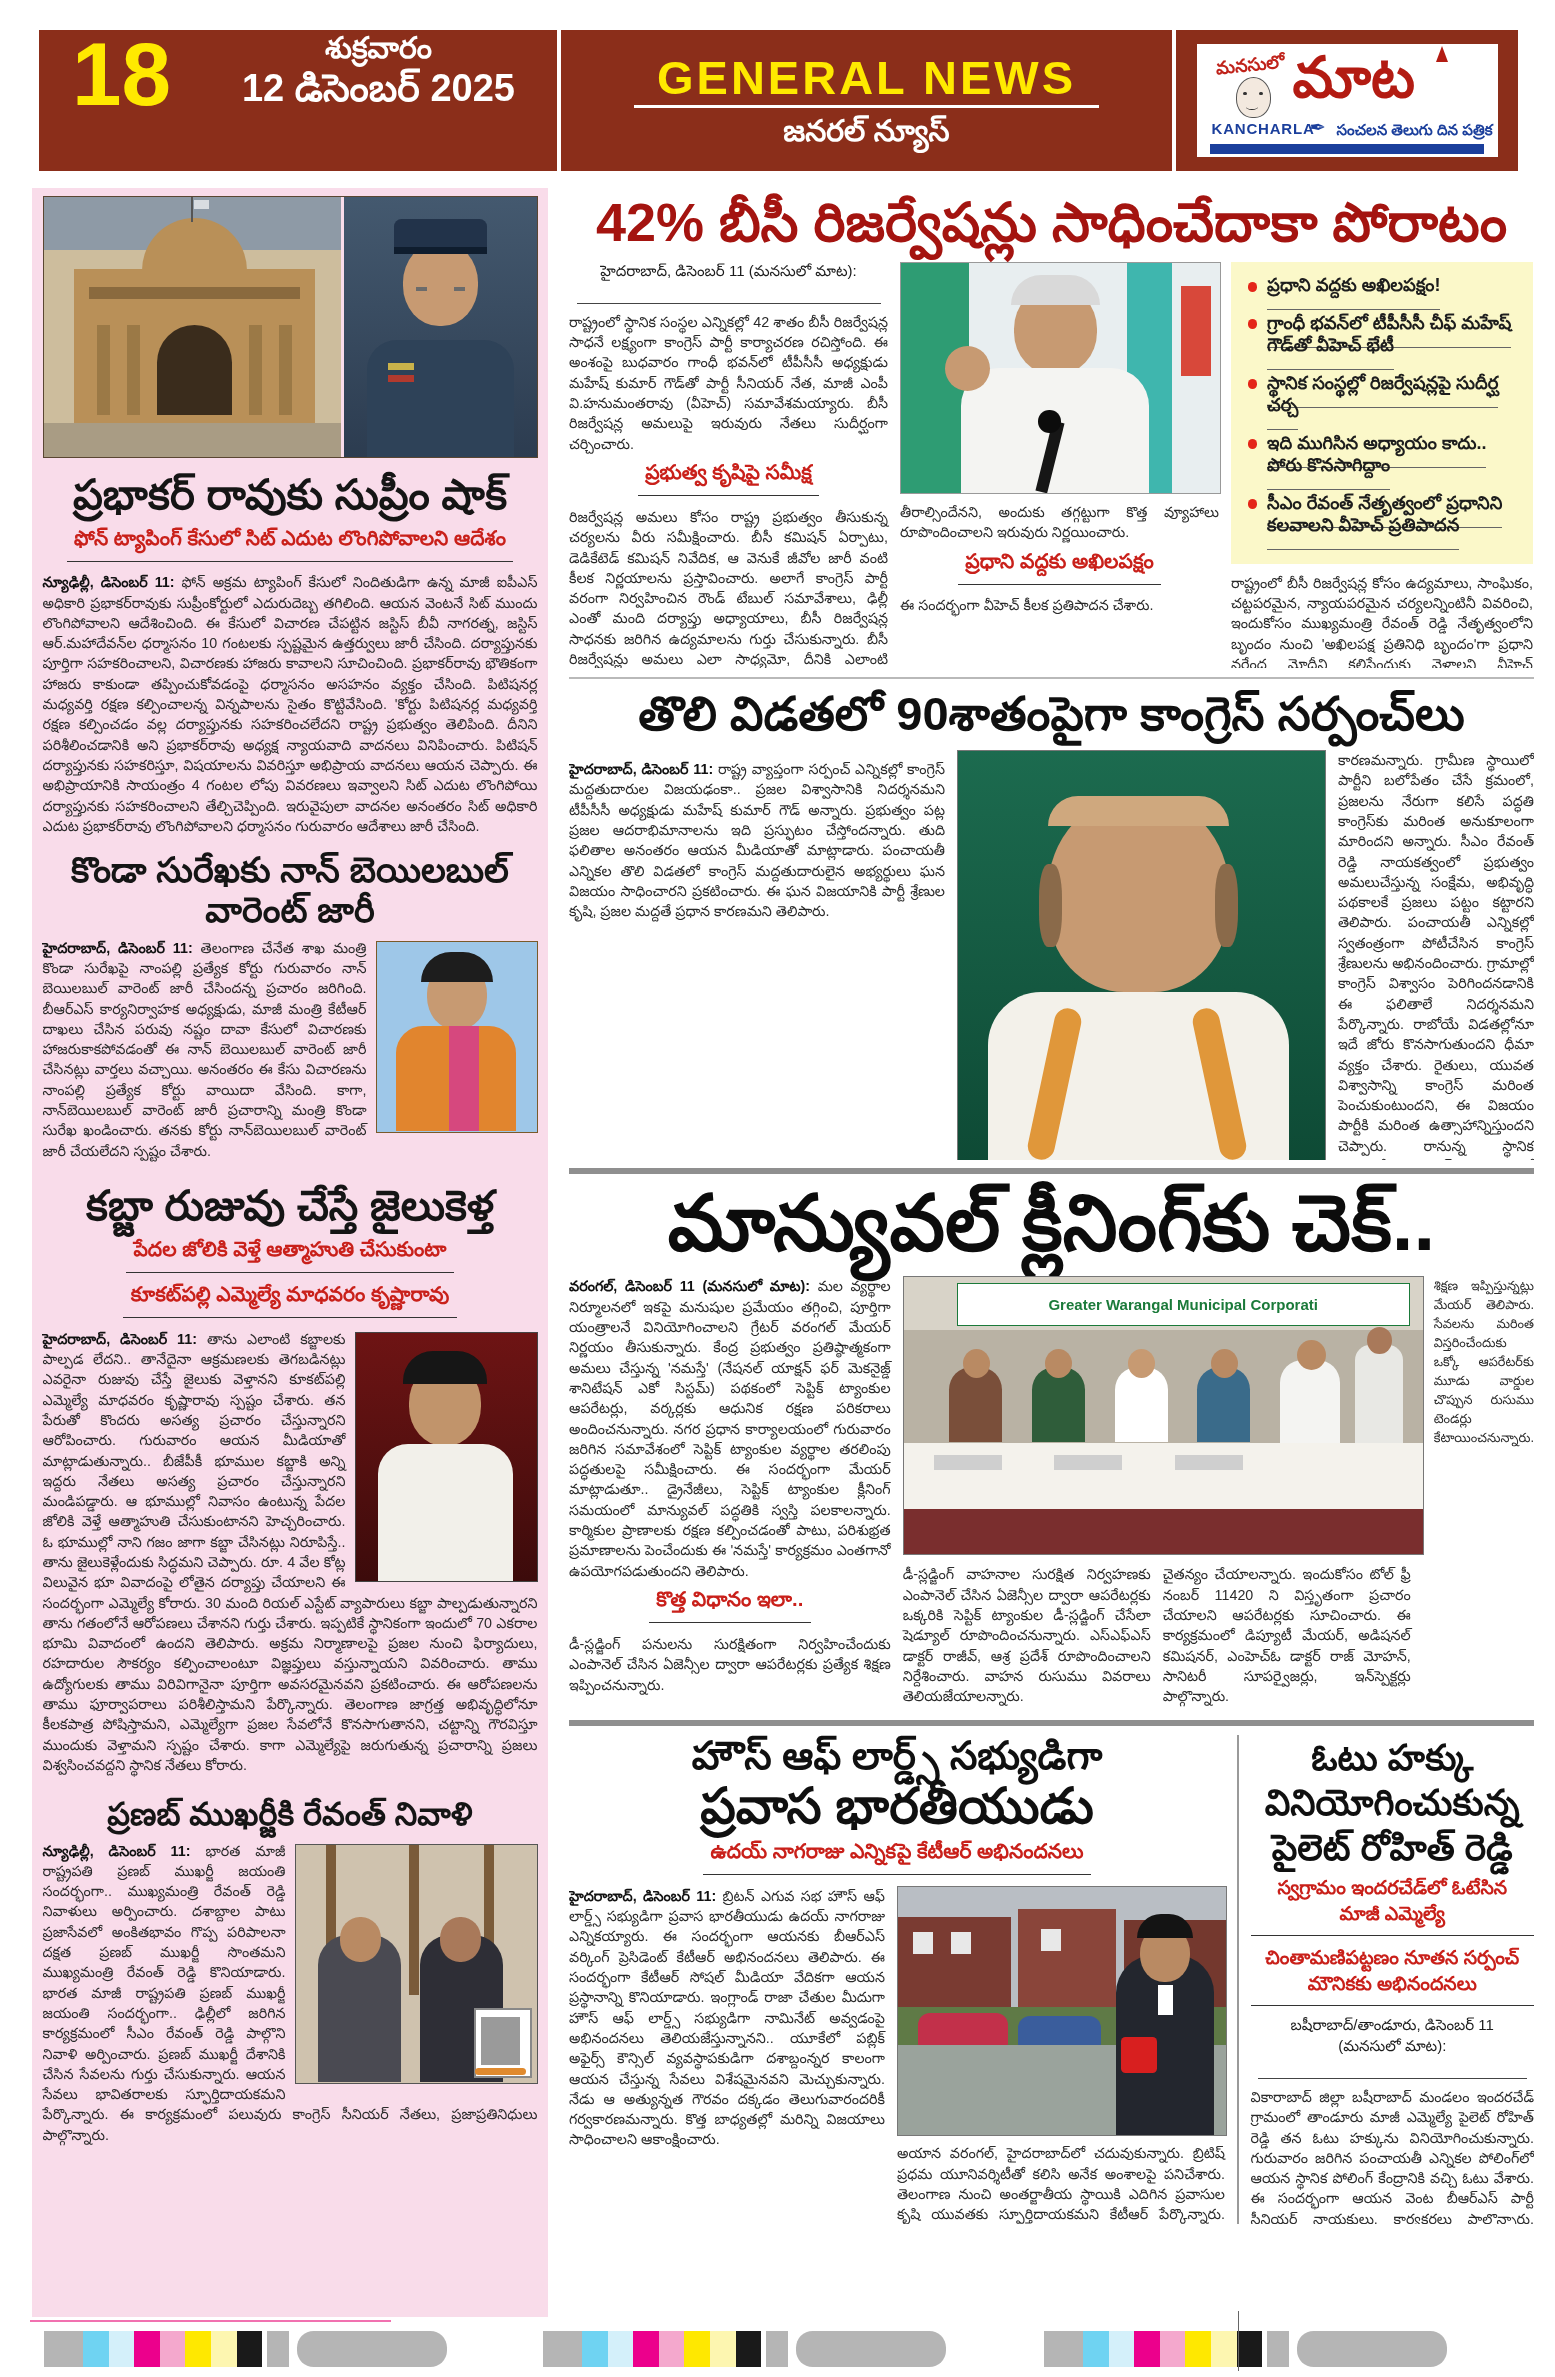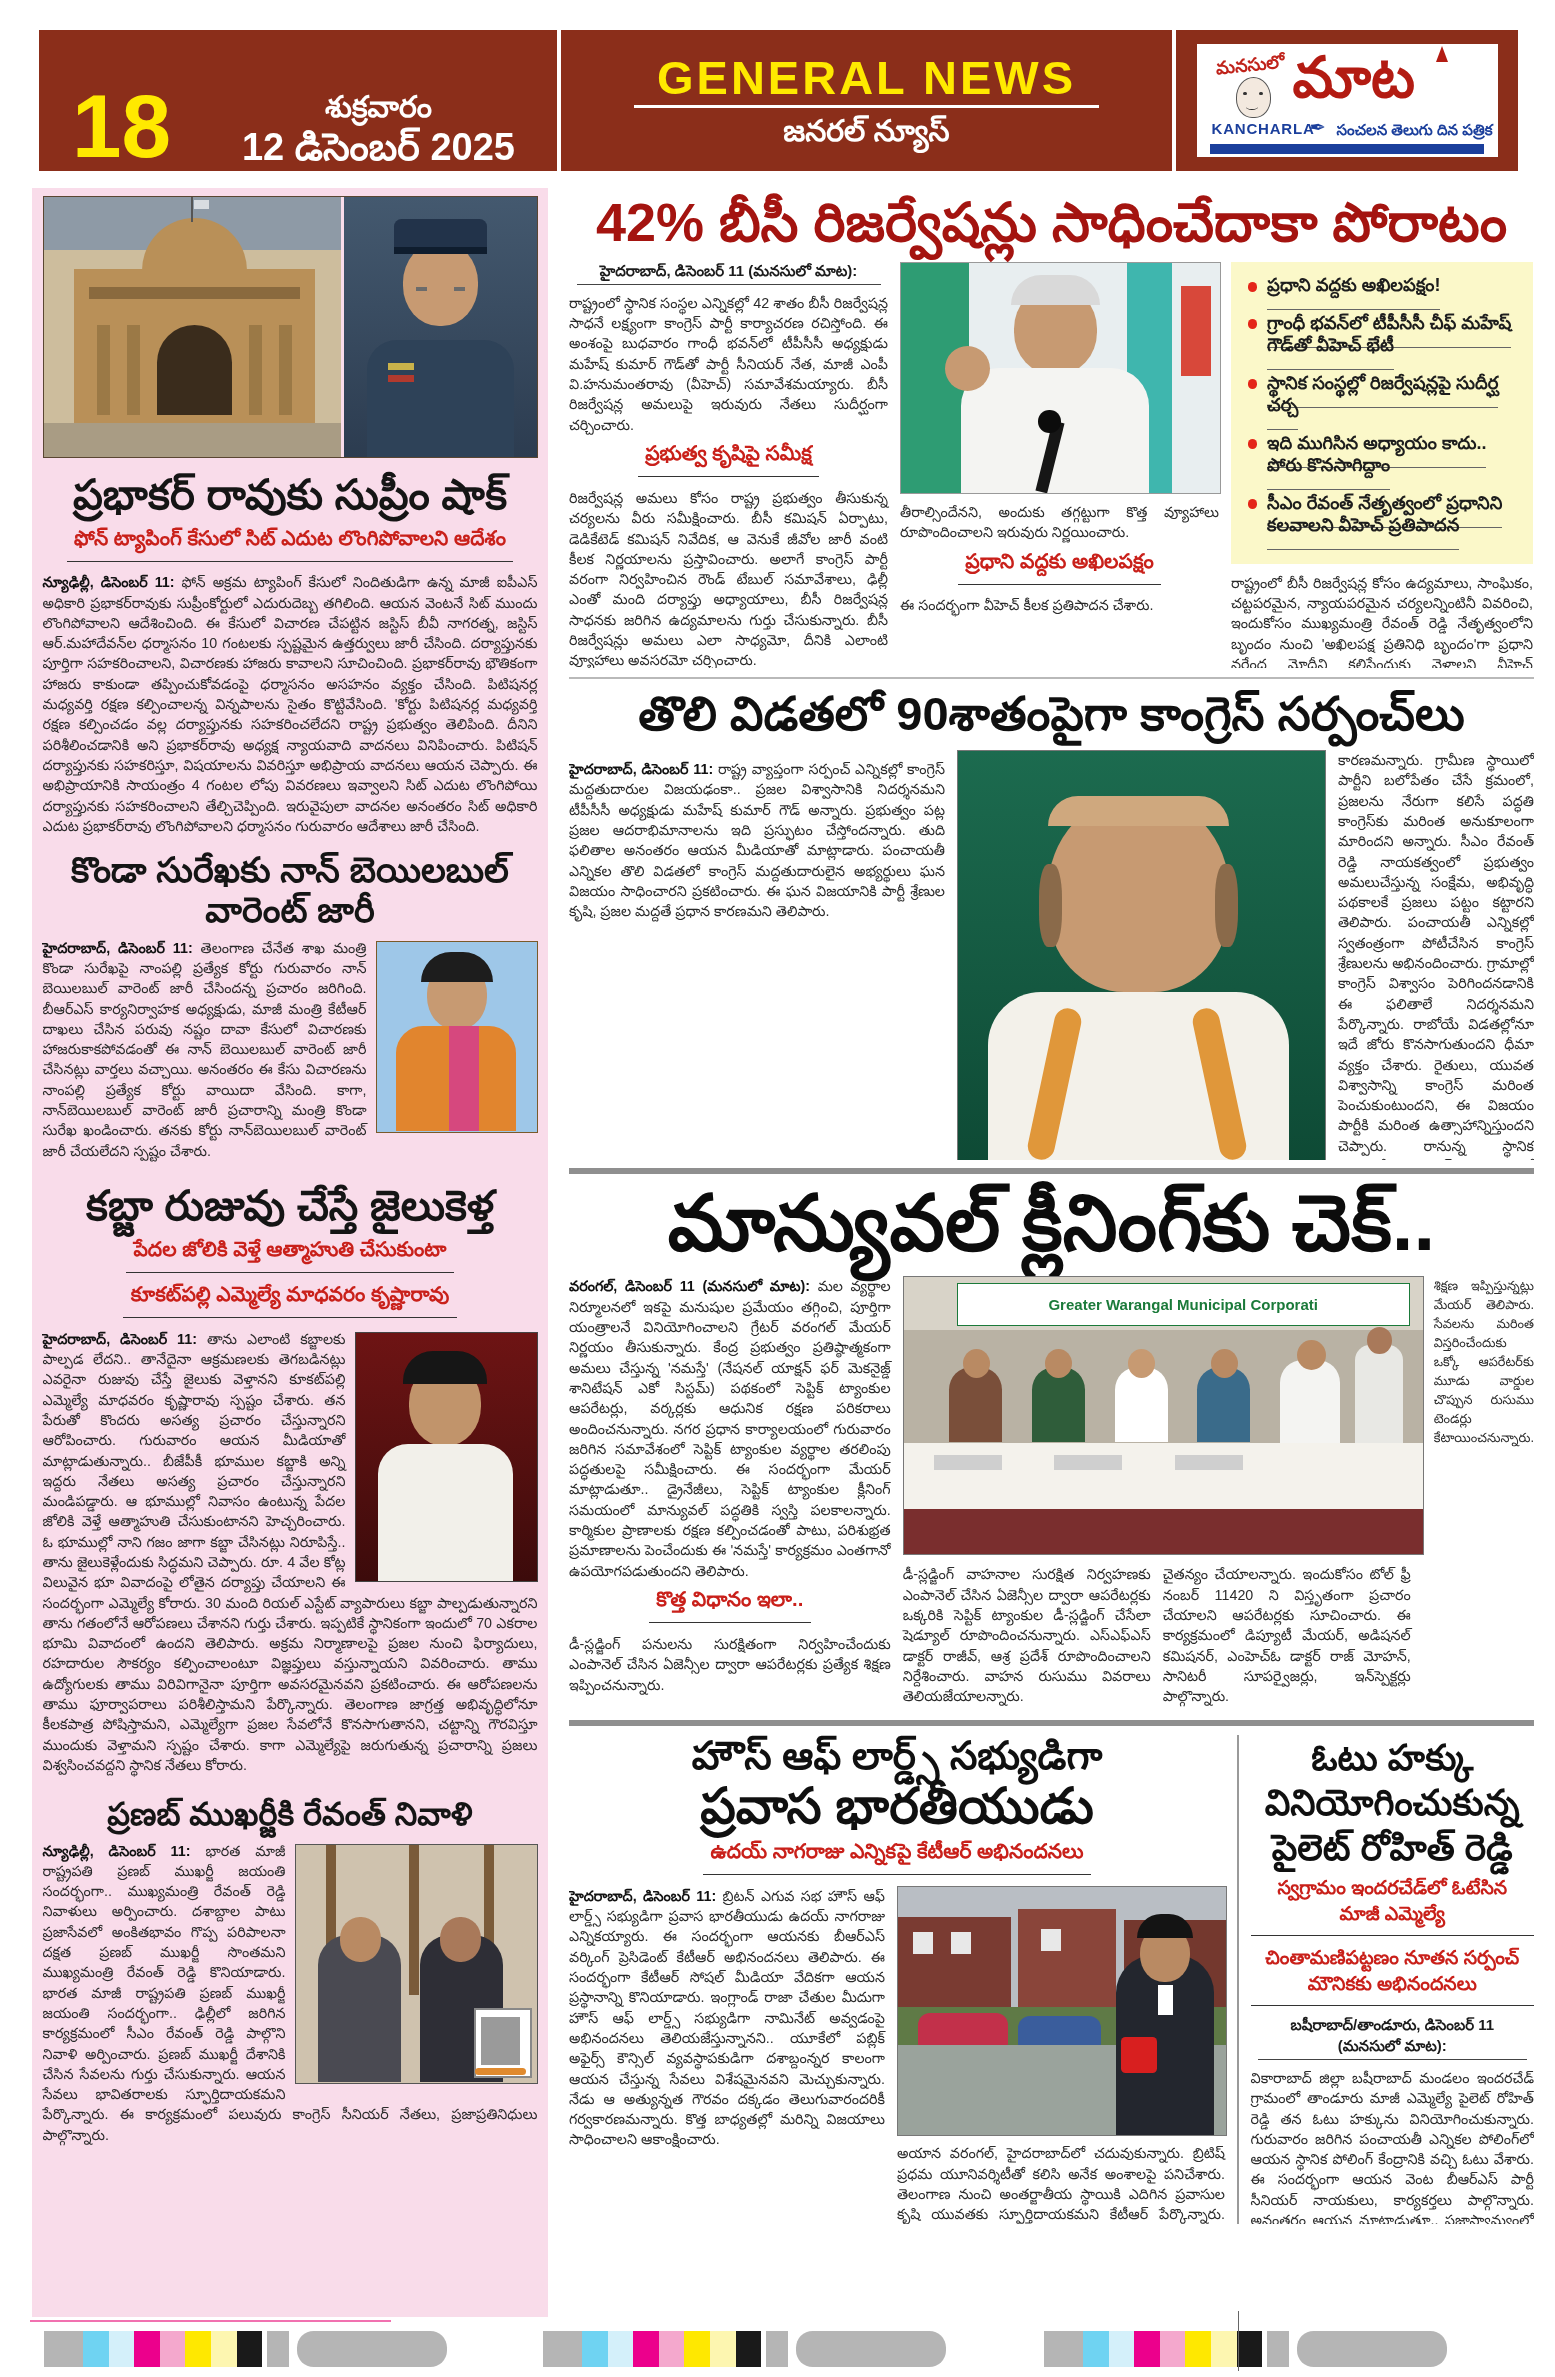--- a/index.html
+++ b/index.html
@@ -2,21 +2,21 @@
 <html style="font-size:12px"><head>
 <meta charset="utf-8">
 <style>
   html,body{margin:0;padding:0;background:#ffffff;}
   .page{position:relative;width:1555px;height:2377px;background:#ffffff;overflow:hidden;
         font-family:"Liberation Sans", sans-serif;color:#1c1c1c;}
   .abs{position:absolute;}
 
   
   .mast{position:absolute;left:39px;top:30px;width:1479px;height:141px;background:#8B2E1A;display:flex;}
-  .mh-left{width:518px;border-right:4.5px solid #fff;display:flex;align-items:flex-end;}
+  .mh-left{width:518px;border-right:4.5px solid #fff;display:flex;align-items:flex-start;}
   .mh-num{color:#FFE900;font-size:89px;font-weight:800;line-height:1;padding:0 29px 0 33px;}
   .mh-datewrap{flex:1;text-align:center;color:#fff;font-weight:700;}
   .mh-day{font-size:30px;line-height:1.2;}
   .mh-date{font-size:38px;line-height:1.2;}
   .mh-center{width:611px;border-right:4.5px solid #fff;display:flex;flex-direction:column;align-items:center;justify-content:center;}
   .mh-gen{color:#FFE900;font-size:47px;font-weight:700;letter-spacing:3px;border-bottom:3px solid #fff;padding:0 22.6px 4.5px;line-height:1;}
   .mh-gen-te{color:#fff;font-size:30px;font-weight:700;margin-top:6px;line-height:1.1;}
   .mh-right{flex:1;display:flex;align-items:center;justify-content:center;}
   .logo-card{position:relative;width:301px;height:113px;background:#fff;}
   .logo-tag{position:absolute;left:19.6px;top:10.5px;color:#C0231B;font-size:18px;font-weight:800;transform:rotate(-6deg);}
@@ -44,21 +44,21 @@
   .body{font-size:14.3px;line-height:20.3px;text-align:justify;color:#2b2b2b;margin:0 0 7.5px;}
   .dl{font-weight:800;color:#111;}
   .ph{position:relative;overflow:hidden;}
 
   
   .main{position:absolute;left:569px;top:188px;width:965px;height:2131px;overflow:hidden;}
   .bighead-red{color:#A41410;font-size:54px;font-weight:800;text-align:center;line-height:1.1;margin:4.5px 0 10.5px;}
   .bighead-blk{color:#101010;font-size:47px;font-weight:800;text-align:center;line-height:1.1;margin:7.5px 0 10.5px;}
   .hugehead{color:#0c0c0c;font-size:78px;font-weight:800;text-align:center;line-height:1.05;margin:6px 0 12px;}
   .cols{display:flex;gap:12px;}
-  .dateline-c{font-weight:700;text-align:center;border-bottom:1.1px solid #444;padding-bottom:1px;margin:0 7.5px 7.5px;font-size:15px;}
+  .dateline-c{font-weight:400;text-align:center;border-bottom:1.1px solid #444;padding-bottom:20px;margin:0 7.5px 7.5px;font-size:15px;}
   .ybox{background:#FBF8C9;padding:12px 13.5px;}
   .ybox li,.gbox li{list-style:none;position:relative;padding:0 0 7.5px 22.6px;margin:0 0 7.5px;
        font-size:18px;font-weight:700;color:#1d1d1d;line-height:1.25;}
   .ybox li::before,.gbox li::before{content:"";position:absolute;left:3px;top:7.5px;width:9.8px;height:9.8px;border-radius:50%;background:#E42518;}
   .ybox li span,.gbox li span{border-bottom:1.1px solid #666;padding-bottom:14px;}
   .ybox ul,.gbox ul{margin:0;padding:0;}
   .gbox{background:#EDEDED;padding:10.5px 12px;}
   .rule-thin{height:1.5px;background:#b9b9b9;margin:9px 0;}
   .rule-thick{height:6px;background:#8f8f8f;margin:7.5px 0 9px;}
   .vline{width:1.5px;background:#9a9a9a;}

